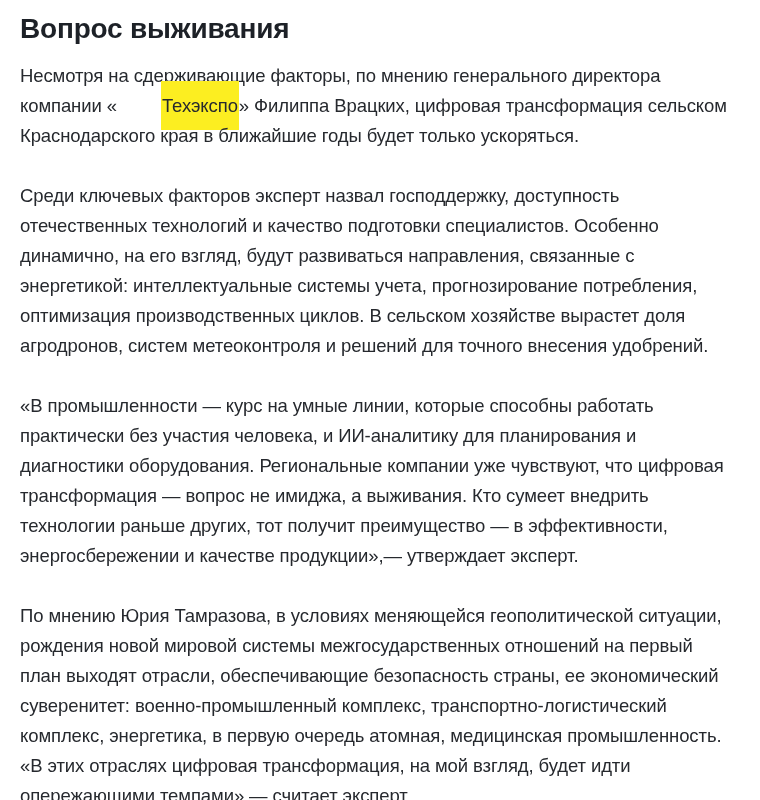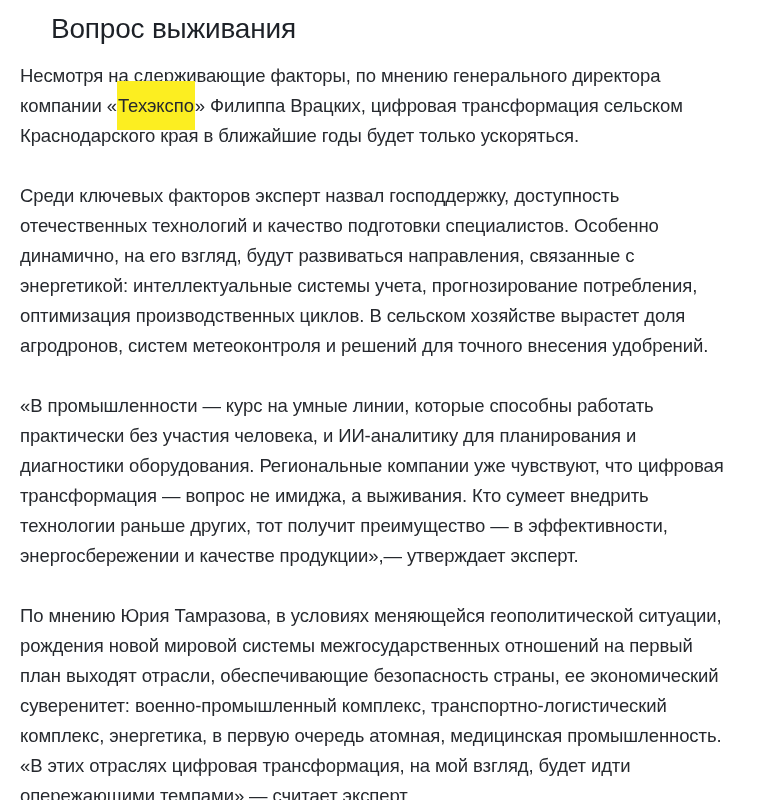--- a/index.html
+++ b/index.html
@@ -18,38 +18,38 @@
     color: var(--text);
     height: 800px;
     overflow: hidden;
   }
   .article {
     width: 760px;
     padding: 12px 22px 0 20px;
   }
   .article-title {
     font-size: 28px;
-    font-weight: 400;
+    font-weight: 700;
     color: var(--heading);
     letter-spacing: -0.2px;
     line-height: 1.2;
     margin-bottom: 15px;
-    margin-left: 31px;
   }
   .article-paragraph {
     font-size: 18.5px;
     line-height: 30px;
     letter-spacing: -0.1px;
     margin-bottom: 30px;
     max-width: 722px;
   }
   .highlighted-term {
     background: var(--highlight);
     color: var(--text);
     padding: 14px 1px;
+    margin-left: 44px;
   }
 </style>
 </head>
 <body>
 
 <div class="article">
 
   <h1 class="article-title">Вопрос выживания</h1>
 
   <p class="article-paragraph">

